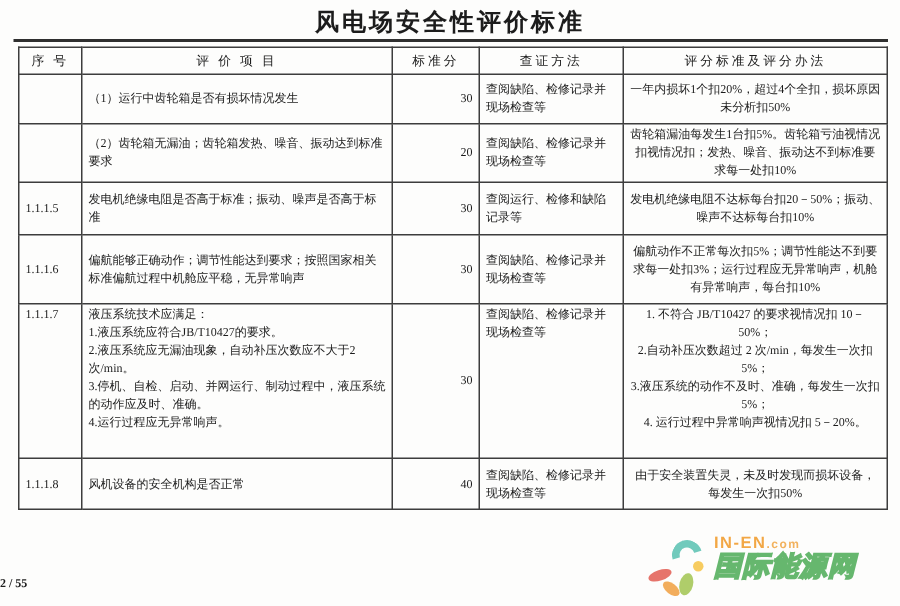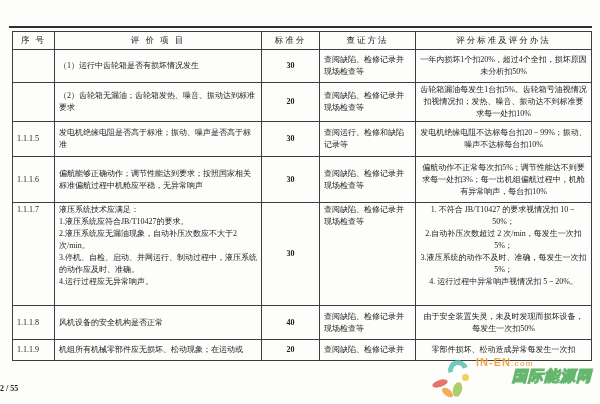--- a/index.html
+++ b/index.html
@@ -30,21 +30,21 @@
   table.main th, table.main td {
     border:1px solid #3d3d3d; padding:1px 4px; vertical-align:middle;
     overflow:hidden;
   }
   table.main th {
     font-weight:normal; text-align:center; font-size:8.5px; letter-spacing:2px;
     height:18px;
   }
   .c-id { font-size:8px; letter-spacing:0; }
   .c-item { text-align:left; white-space:pre-line; }
-  .c-score { text-align:center;font-weight:bold; }
+  .c-score { text-align:right; }
   .c-method { text-align:left;font-family:Liberation Serif, serif; }
   .c-criteria { text-align:center; white-space:pre-line; }
   tr.valign-top td { vertical-align:top; }
   tr.valign-top td.c-score { vertical-align:middle; }
   .page-footer {
     position:absolute; top:384px; left:0; width:100%;
     text-align:left; font-size:8px; font-weight:bold;
   }
   
   .watermark {
@@ -62,31 +62,31 @@
     transform:rotate(28deg);
   }
   .p-dot { width:7px; height:7px; background:#f6c23e; left:30px; top:16px; }
   .wm-text { position:absolute; left:44px; top:2px; font-family:"Liberation Sans","DejaVu Sans",sans-serif; }
   .wm-url {
     font-size:11px; font-weight:bold; color:#f0951e; letter-spacing:1px;
     text-shadow:0 0 1px #ffffff;
   }
   .wm-url .wm-com { font-size:8px; color:#f0a23c; }
   .wm-name {
-    font-size:15px; font-weight:bold; color:rgba(255,255,255,.55);
+    font-size:18px; font-weight:bold; color:rgba(255,255,255,.55);
     -webkit-text-stroke:1.2px #46a84f; letter-spacing:1px; line-height:1.1;
     font-style:italic;
-    margin-left:36px;
   }
 </style>
 </head>
 <body>
 
 <div class="page">
 
+  <div class="doc-title">风电场安全性评价标准</div>
   <div class="title-rule"></div>
 
   <table class="main">
     <colgroup>
       <col class="w-id">
         <col class="w-item">
         <col class="w-score">
         <col class="w-method">
         <col class="w-criteria">
     </colgroup>
@@ -112,28 +112,28 @@
         <td class="c-item">（2）齿轮箱无漏油；齿轮箱发热、噪音、振动达到标准要求</td>
         <td class="c-score">20</td>
         <td class="c-method">查阅缺陷、检修记录并现场检查等</td>
         <td class="c-criteria">齿轮箱漏油每发生1台扣5%。齿轮箱亏油视情况扣视情况扣；发热、噪音、振动达不到标准要求每一处扣10%</td>
       </tr>
       <tr style="height:35px">
         <td class="c-id">1.1.1.5</td>
         <td class="c-item">发电机绝缘电阻是否高于标准；振动、噪声是否高于标准</td>
         <td class="c-score">30</td>
         <td class="c-method">查阅运行、检修和缺陷记录等</td>
-        <td class="c-criteria">发电机绝缘电阻不达标每台扣20－99%；振动、噪声不达标每台扣10%</td>
+        <td class="c-criteria">发电机绝缘电阻不达标每台扣20－50%；振动、噪声不达标每台扣10%</td>
       </tr>
       <tr style="height:46px">
         <td class="c-id">1.1.1.6</td>
         <td class="c-item">偏航能够正确动作；调节性能达到要求；按照国家相关标准偏航过程中机舱应平稳，无异常响声</td>
         <td class="c-score">30</td>
         <td class="c-method">查阅缺陷、检修记录并现场检查等</td>
-        <td class="c-criteria">偏航动作不正常每次扣5%；调节性能达不到要求每一处扣3%；每一出机组偏航过程中，机舱有异常响声，每台扣10%</td>
+        <td class="c-criteria">偏航动作不正常每次扣5%；调节性能达不到要求每一处扣3%；运行过程应无异常响声，机舱有异常响声，每台扣10%</td>
       </tr>
       <tr class="valign-top" style="height:103px">
         <td class="c-id">1.1.1.7</td>
         <td class="c-item">液压系统技术应满足：
 1.液压系统应符合JB/T10427的要求。
 2.液压系统应无漏油现象，自动补压次数应不大于2次/min。
 3.停机、自检、启动、并网运行、制动过程中，液压系统的动作应及时、准确。
 4.运行过程应无异常响声。</td>
         <td class="c-score">30</td>
         <td class="c-method">查阅缺陷、检修记录并现场检查等</td>
@@ -141,27 +141,20 @@
 2.自动补压次数超过 2 次/min，每发生一次扣 5%；
 3.液压系统的动作不及时、准确，每发生一次扣 5%；
 4. 运行过程中异常响声视情况扣 5－20%。</td>
       </tr>
       <tr style="height:34px">
         <td class="c-id">1.1.1.8</td>
         <td class="c-item">风机设备的安全机构是否正常</td>
         <td class="c-score">40</td>
         <td class="c-method">查阅缺陷、检修记录并现场检查等</td>
         <td class="c-criteria">由于安全装置失灵，未及时发现而损坏设备，每发生一次扣50%</td>
-      </tr>
-      <tr style="height:21px">
-        <td class="c-id">1.1.1.9</td>
-        <td class="c-item">机组所有机械零部件应无损坏、松动现象；在运动或</td>
-        <td class="c-score">20</td>
-        <td class="c-method">查阅缺陷、检修记录并</td>
-        <td class="c-criteria">零部件损坏、松动造成异常每发生一次扣</td>
       </tr>
     </tbody>
   </table>
 
   <div class="page-footer">2 / 55</div>
 
   <div class="watermark">
     <div class="wm-flower">
       <span class="wm-petal p-swirl"></span>
       <span class="wm-petal p-red"></span>

